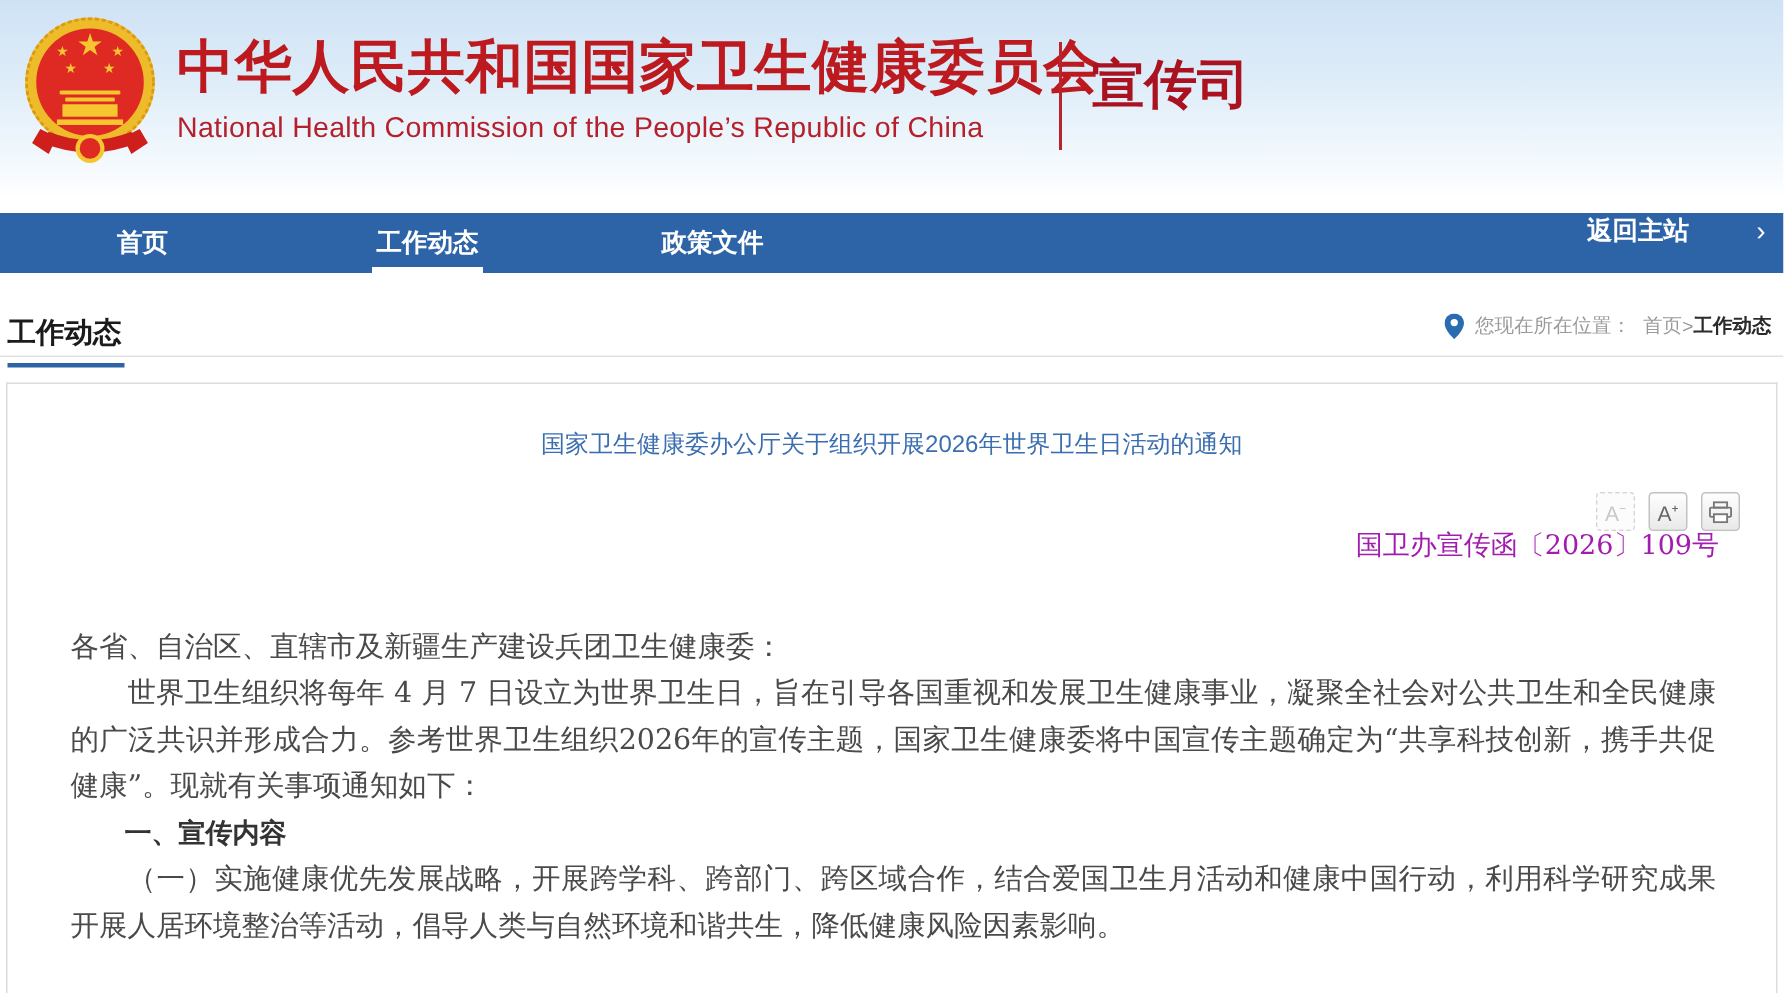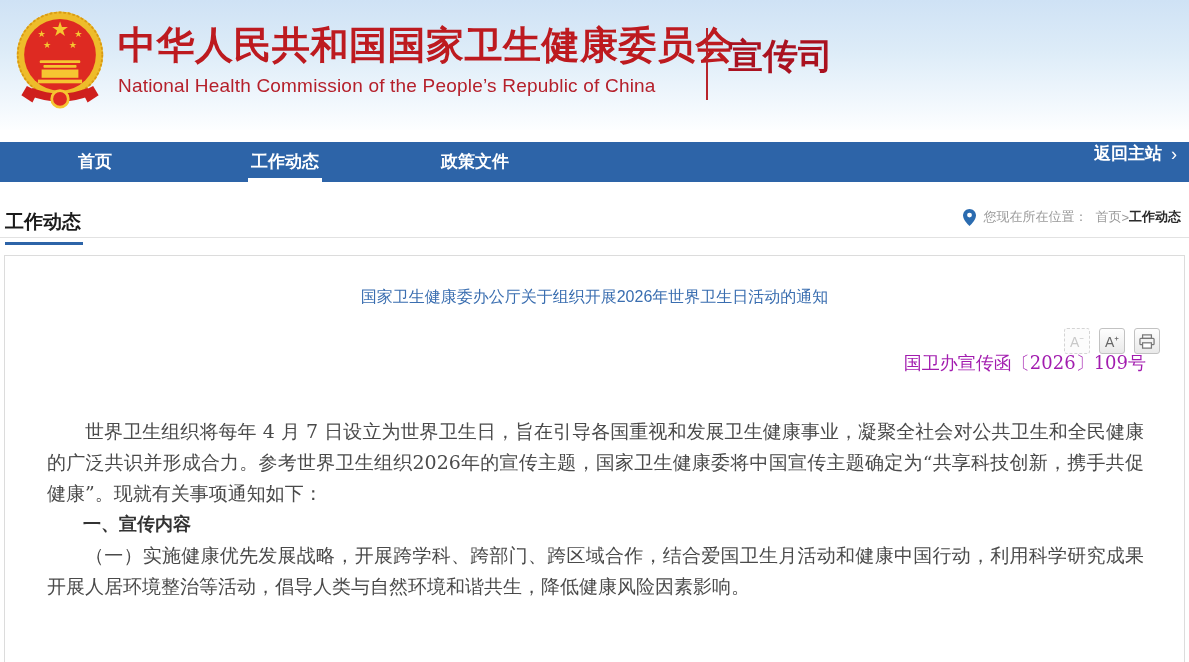--- a/index.html
+++ b/index.html
@@ -31,21 +31,21 @@
   .nav-item {
     width: 190px; text-align: center; color: #fff; font-size: 17px; font-weight: bold;
     line-height: 40px; position: relative; cursor: pointer;
   }
   .nav-item.active::after {
     content: ""; position: absolute; left: 50%; transform: translateX(-50%);
     bottom: 0; width: 74px; height: 4px; background: #ffffff;
   }
   .nav-back {
     position: absolute; right: 12px; top: 0; height: 24px; line-height: 40px;
-    color: #fff; font-size: 17px; font-weight: bold; cursor: pointer; display: flex; align-items: center;
+    color: #fff; font-size: 17px; font-weight: bold; cursor: pointer; display: flex; align-items: center; gap: 36px;
   }
   .nav-back .arrow { font-weight: normal; font-size: 18px; margin-left: 9px; line-height: 38px; }
 
   
   .crumb-row { position: relative; height: 73px; }
   .page-heading {
     position: absolute; left: 5px; top: 27px; font-size: 19px; font-weight: bold;
     color: #1b1b1b; padding: 0 2px 7px 0; border-bottom: 3px solid #2d64a8;
   }
   .crumb-line { position: absolute; left: 0; right: 0; top: 55px; height: 1px; background: #e2e2e2; }
@@ -164,17 +164,18 @@
         <rect x="4" y="1" width="10" height="4" fill="none" stroke="#777" stroke-width="1.4"></rect>
         <rect x="1" y="5" width="16" height="7" rx="1" fill="none" stroke="#777" stroke-width="1.4"></rect>
         <rect x="4" y="10" width="10" height="6" fill="#fff" stroke="#777" stroke-width="1.4"></rect>
       </svg>
     </button>
   </div>
 
   <div class="doc-number">国卫办宣传函〔2026〕109号</div>
 
   <div class="article-body">
+    <p>各省、自治区、直辖市及新疆生产建设兵团卫生健康委：</p>
     <p class="p-indent">世界卫生组织将每年 4 月 7 日设立为世界卫生日，旨在引导各国重视和发展卫生健康事业，凝聚全社会对公共卫生和全民健康的广泛共识并形成合力。参考世界卫生组织2026年的宣传主题，国家卫生健康委将中国宣传主题确定为“共享科技创新，携手共促健康”。现就有关事项通知如下：</p>
     <p class="section-heading">一、宣传内容</p>
     <p class="p-indent">（一）实施健康优先发展战略，开展跨学科、跨部门、跨区域合作，结合爱国卫生月活动和健康中国行动，利用科学研究成果开展人居环境整治等活动，倡导人类与自然环境和谐共生，降低健康风险因素影响。</p>
   </div>
 </div>
 
 </body></html>

